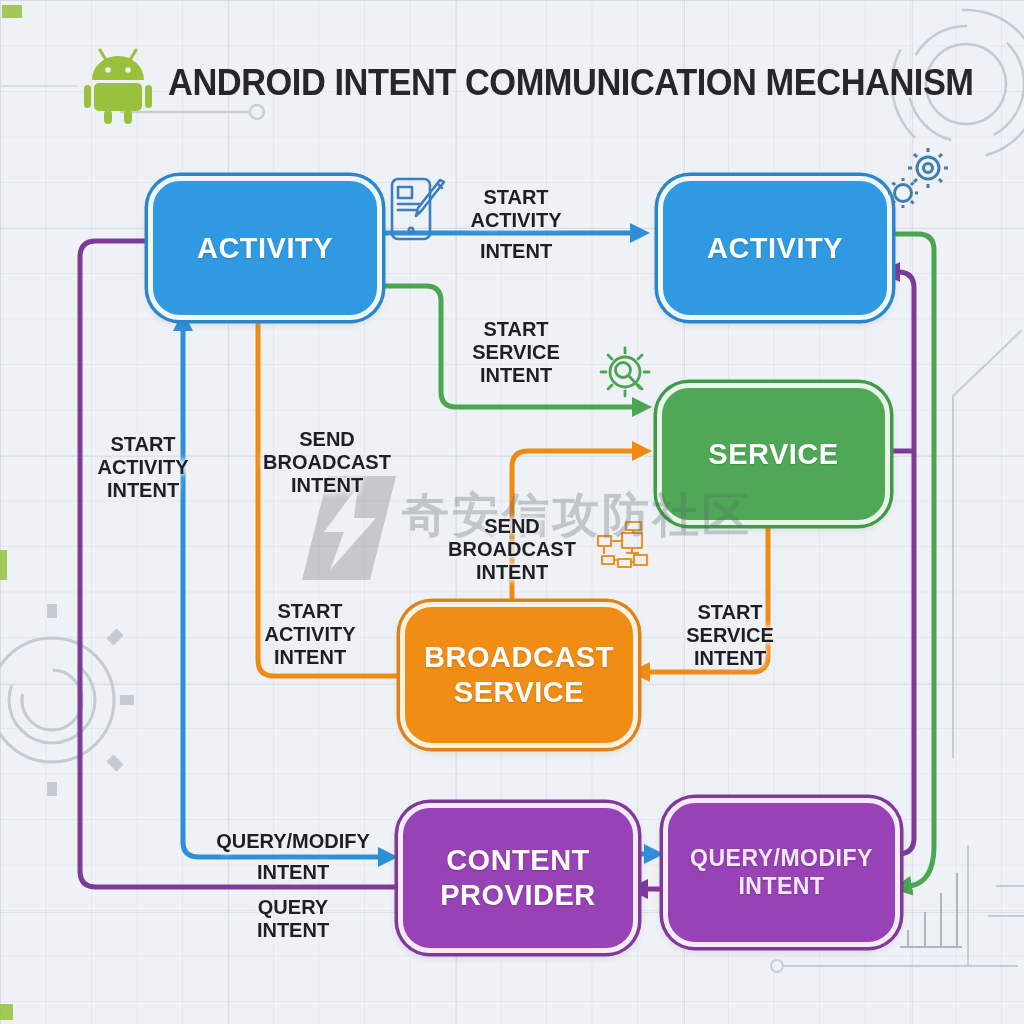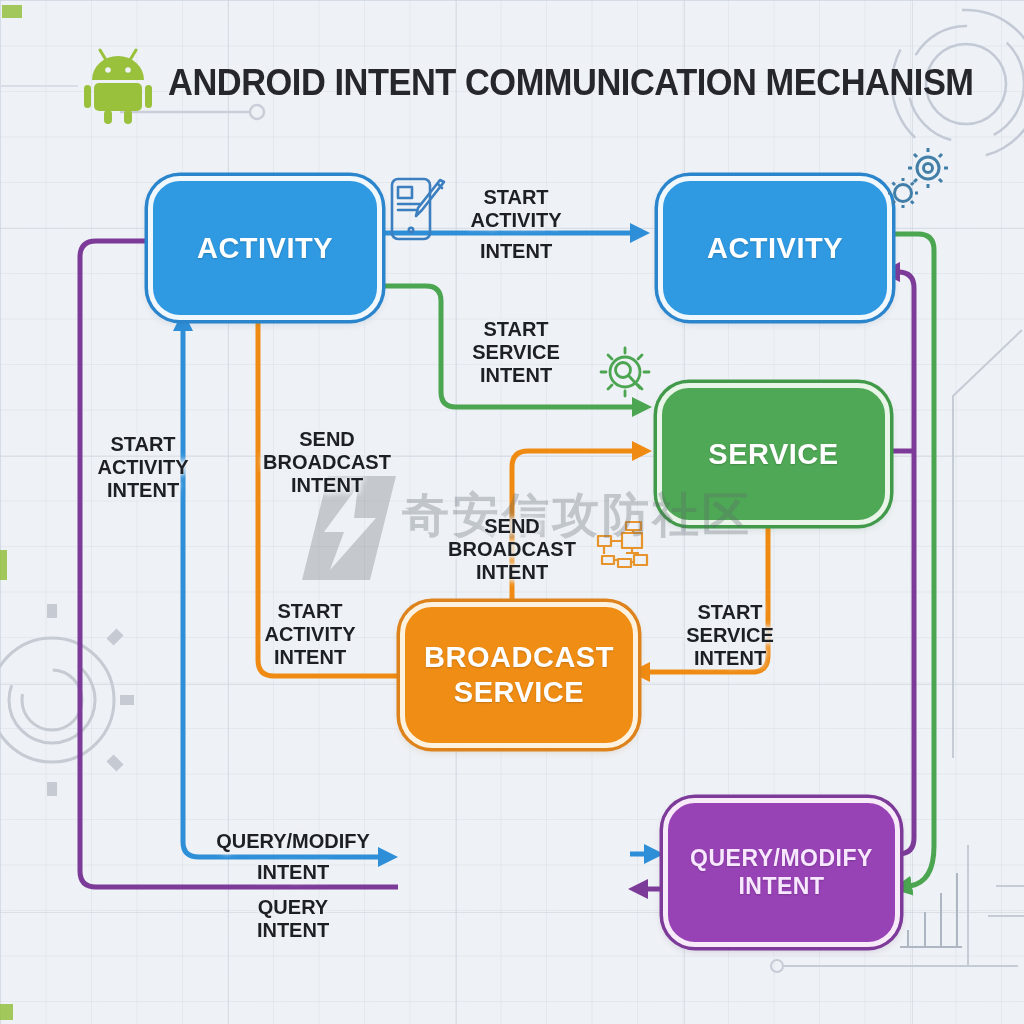--- a/index.html
+++ b/index.html
@@ -166,20 +166,24 @@
   <div class="node blue" style="left:658px;top:176px;width:224px;height:134px;">
     <span class="node-line">ACTIVITY</span>
   </div>
   <div class="node green" style="left:657px;top:383px;width:223px;height:132px;">
     <span class="node-line">SERVICE</span>
   </div>
   <div class="node orange" style="left:400px;top:602px;width:228px;height:136px;">
     <span class="node-line">BROADCAST</span>
     <span class="node-line">SERVICE</span>
   </div>
+  <div class="node purple" style="left:398px;top:803px;width:230px;height:140px;">
+    <span class="node-line">CONTENT</span>
+    <span class="node-line">PROVIDER</span>
+  </div>
   <div class="node purple small" style="left:663px;top:798px;width:227px;height:139px;">
     <span class="node-line">QUERY/MODIFY</span>
     <span class="node-line">INTENT</span>
   </div>
 
   <div class="edge-label" style="left:516px;top:186px;">
     <span>START</span>
     <span>ACTIVITY</span>
     <span class="gap">INTENT</span>
   </div>

